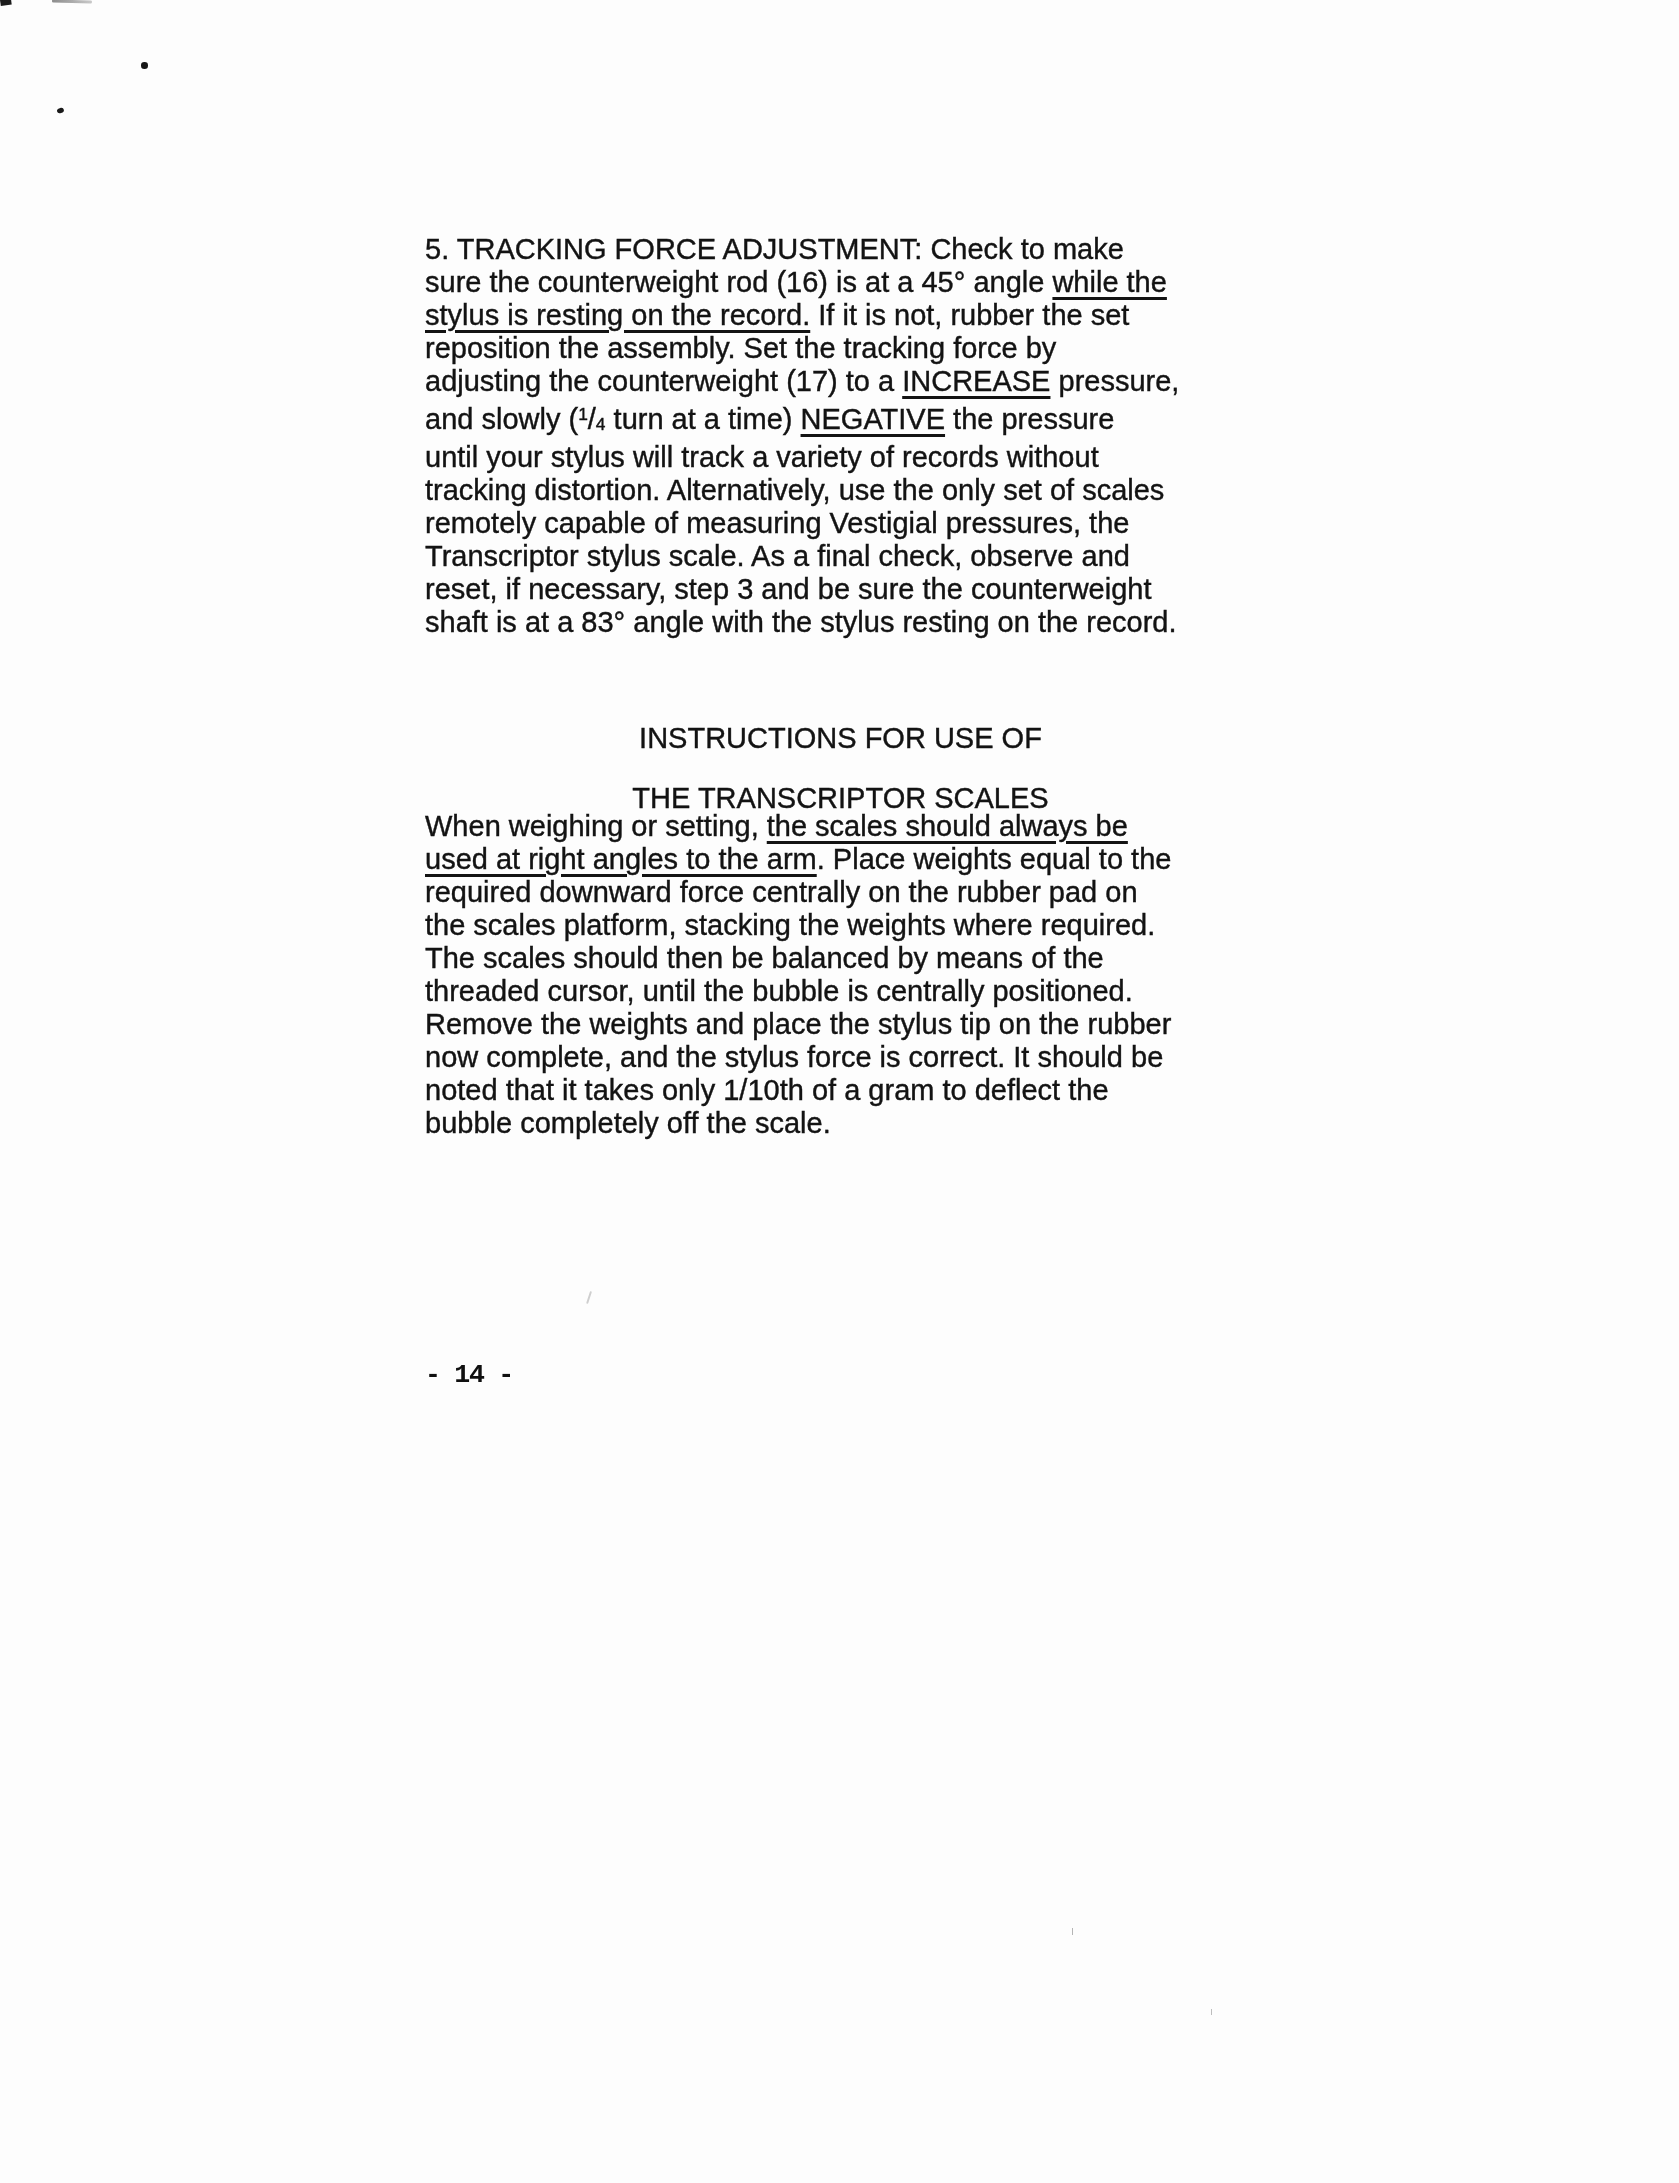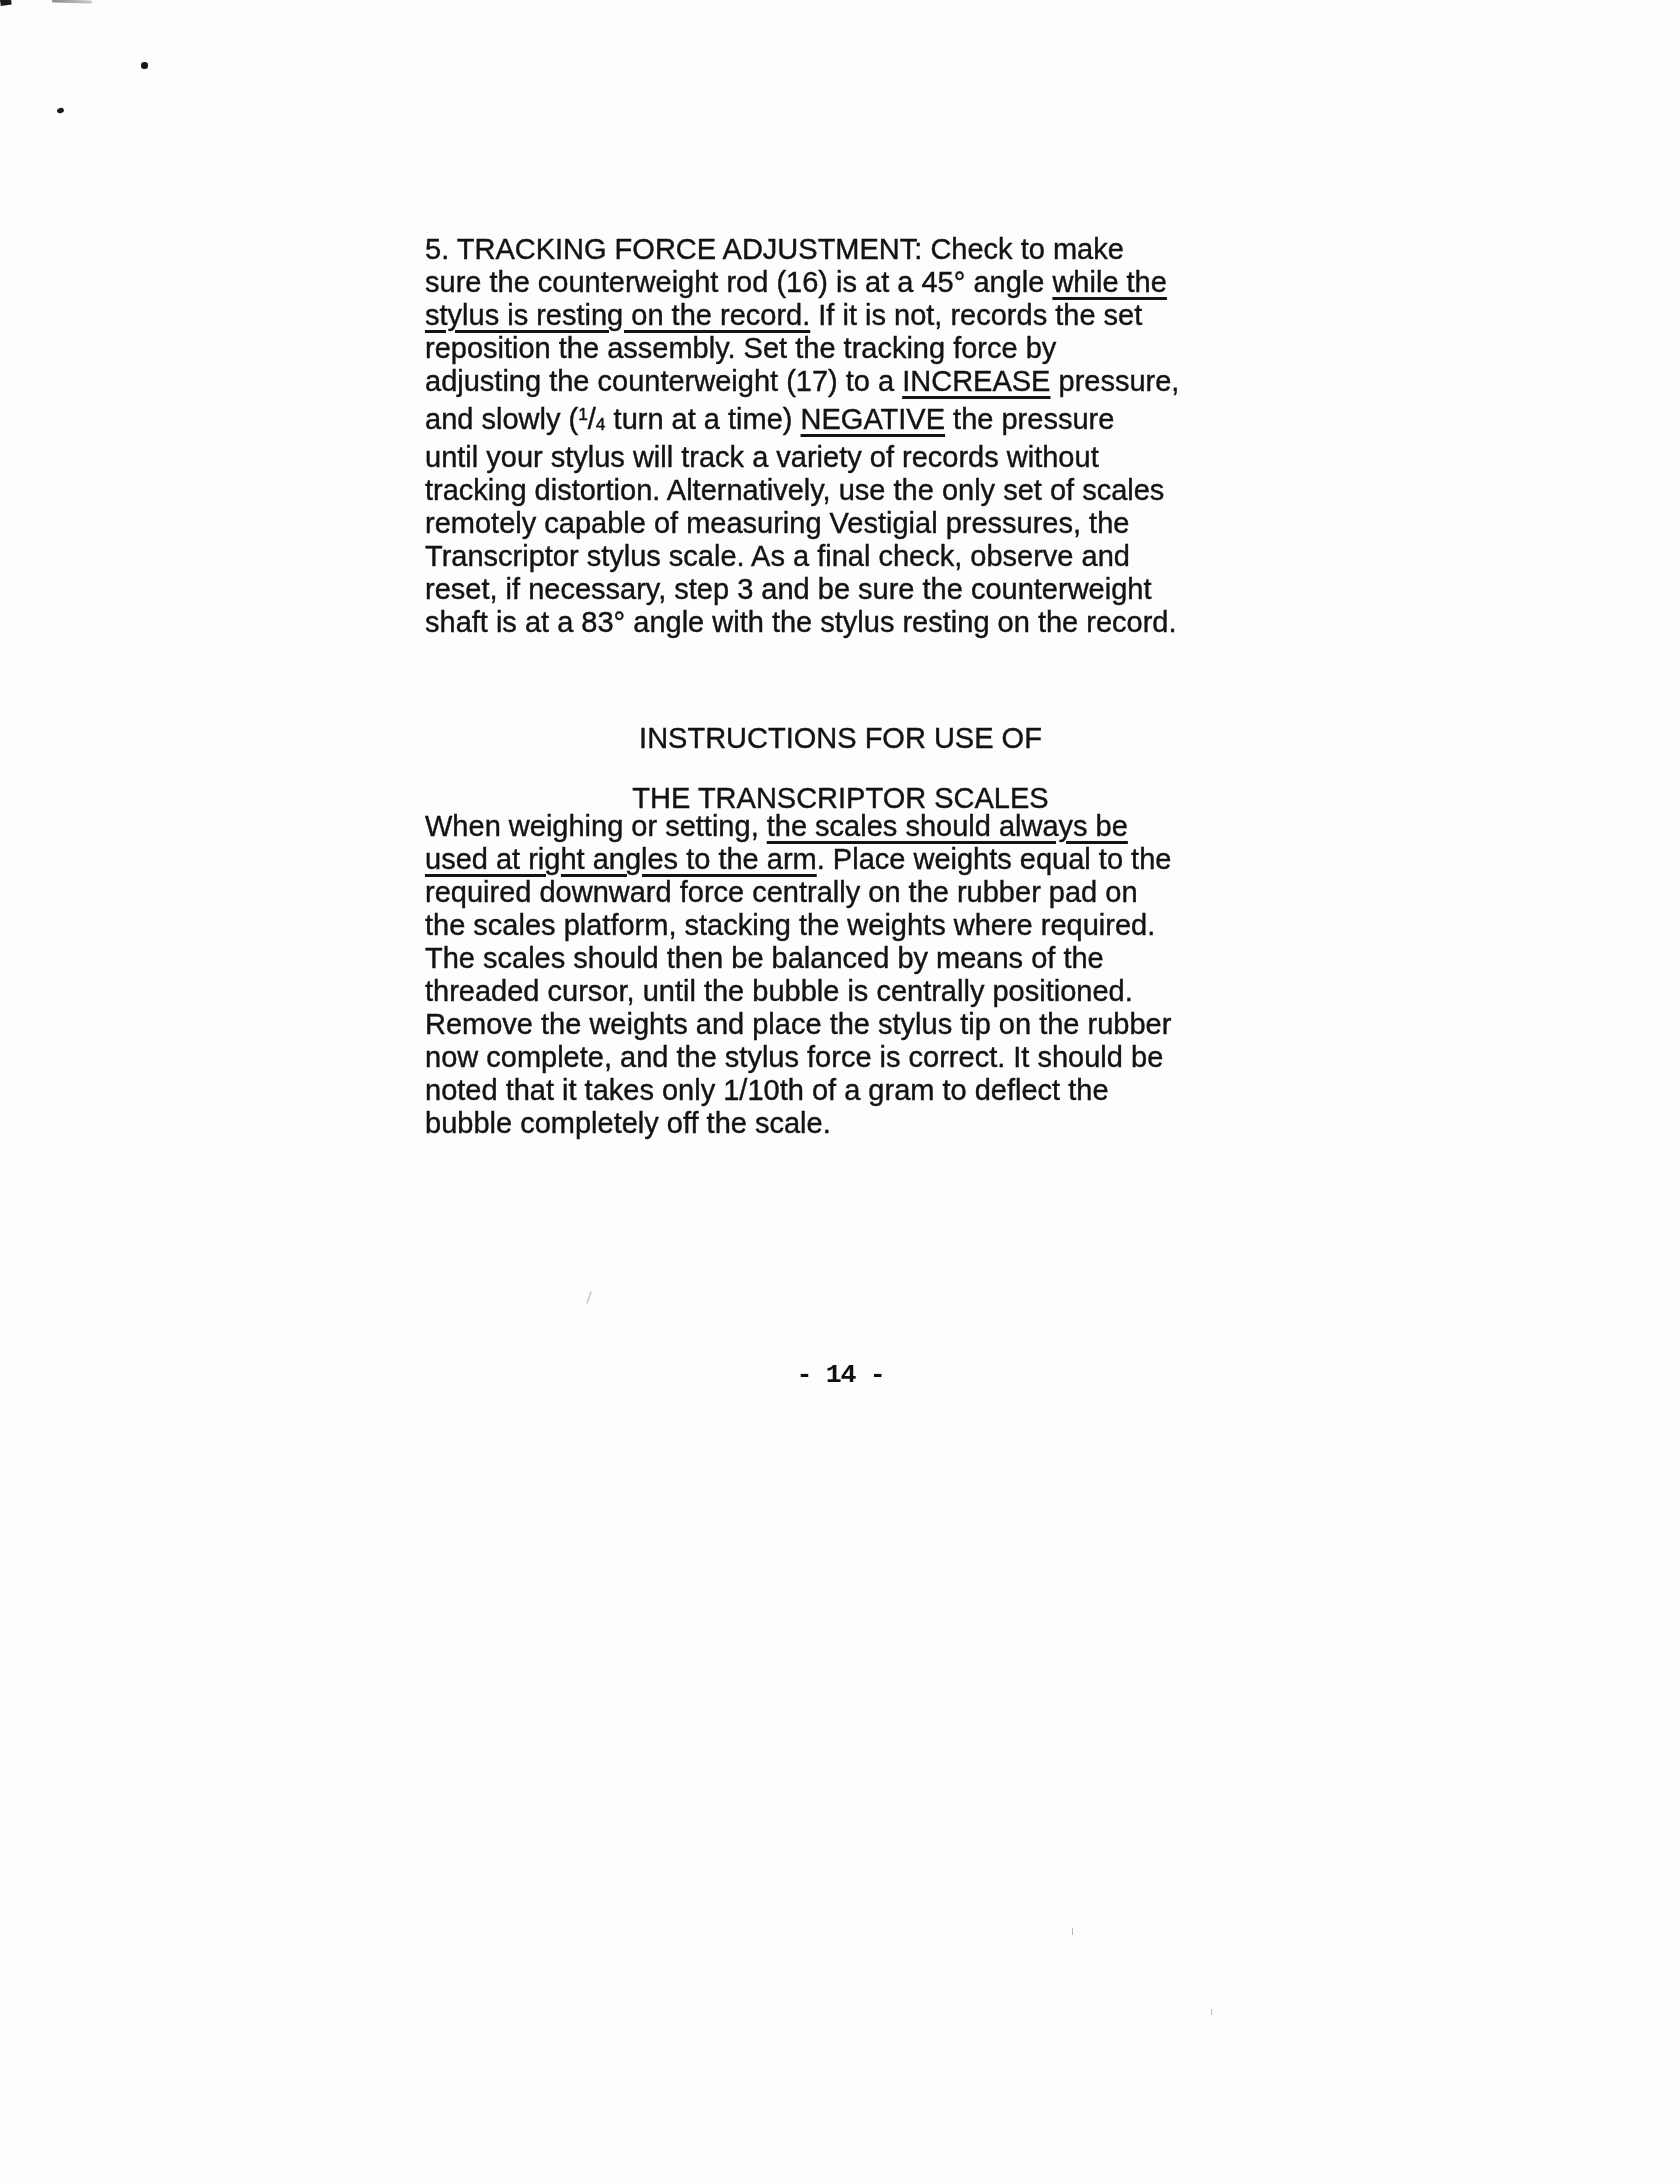--- a/index.html
+++ b/index.html
@@ -57,21 +57,21 @@
   }
   .sub {
     font-size: 0.60em;
     vertical-align: -0.08em;
   }
   .pagenum {
     position: absolute;
     left: 425px;
     top: 1360px;
     width: 831px;
-    text-align: center;
+    text-align: left;
     font-family: "Liberation Mono", "DejaVu Sans Mono", monospace;
     font-weight: bold;
     font-size: 26.6px;
     letter-spacing: -1.3px;
     color: #101010;
   }
   
   .artifact { position: absolute; }
   .corner-mark {
     left: 0; top: 0;
@@ -127,21 +127,21 @@
   <div class="artifact top-streak"></div>
   <div class="artifact dot-1"></div>
   <div class="artifact dot-2"></div>
   <div class="artifact smudge-1"></div>
   <div class="artifact tick-1"></div>
   <div class="artifact tick-2"></div>
 
   <div class="para" id="para1">
       <div class="line"><span>5. TRACKING FORCE ADJUSTMENT: Check to make</span></div>
       <div class="line"><span>sure the counterweight rod (16) is at a 45° angle </span><span class="u">while the</span></div>
-      <div class="line"><span class="u">stylus is resting on the record.</span><span> If it is not, records the set</span></div>
+      <div class="line"><span class="u">stylus is resting on the record.</span><span> If it is not, rubber the set</span></div>
       <div class="line"><span>reposition the assembly. Set the tracking force by</span></div>
       <div class="line"><span>adjusting the counterweight (17) to a </span><span class="u">INCREASE</span><span> pressure,</span></div>
       <div class="line"><span>and slowly (</span><span class="sup">1</span><span>/</span><span class="sub">4</span><span> turn at a time) </span><span class="u">NEGATIVE</span><span> the pressure</span></div>
       <div class="line"><span>until your stylus will track a variety of records without</span></div>
       <div class="line"><span>tracking distortion. Alternatively, use the only set of scales</span></div>
       <div class="line"><span>remotely capable of measuring Vestigial pressures, the</span></div>
       <div class="line"><span>Transcriptor stylus scale. As a final check, observe and</span></div>
       <div class="line"><span>reset, if necessary, step 3 and be sure the counterweight</span></div>
       <div class="line"><span>shaft is at a 83° angle with the stylus resting on the record.</span></div>
     </div>

